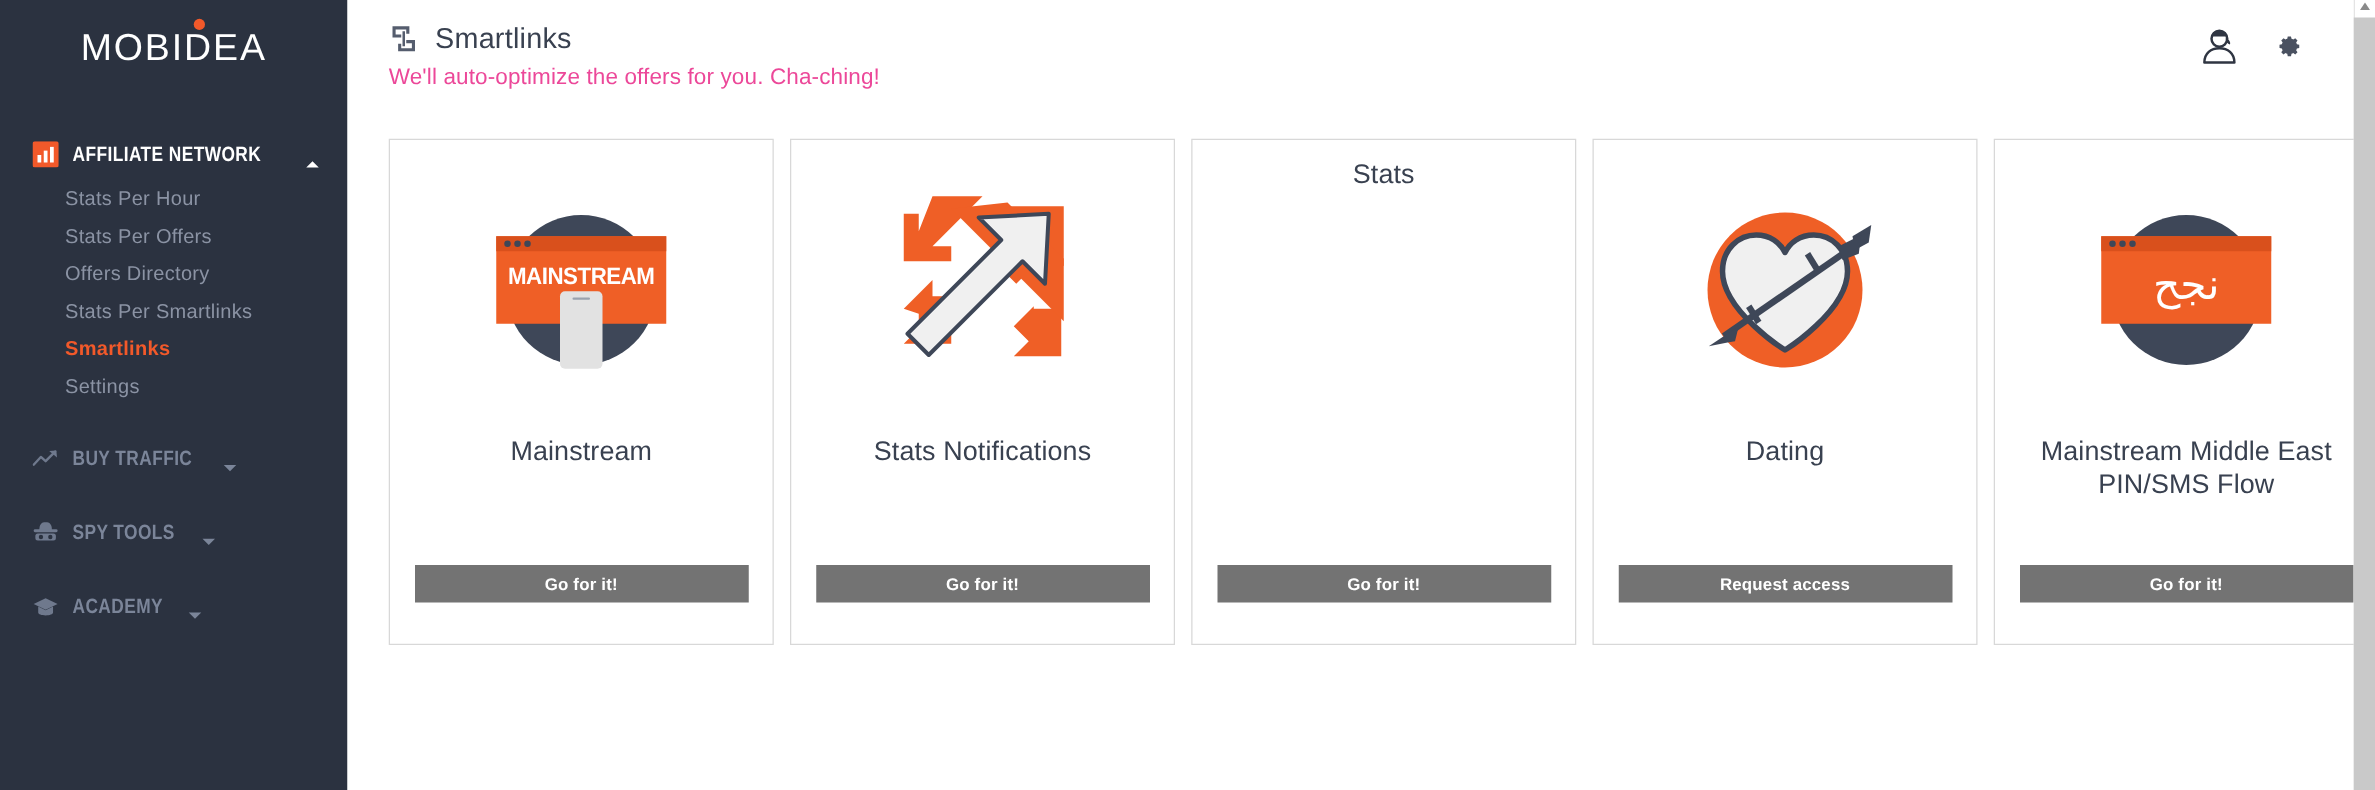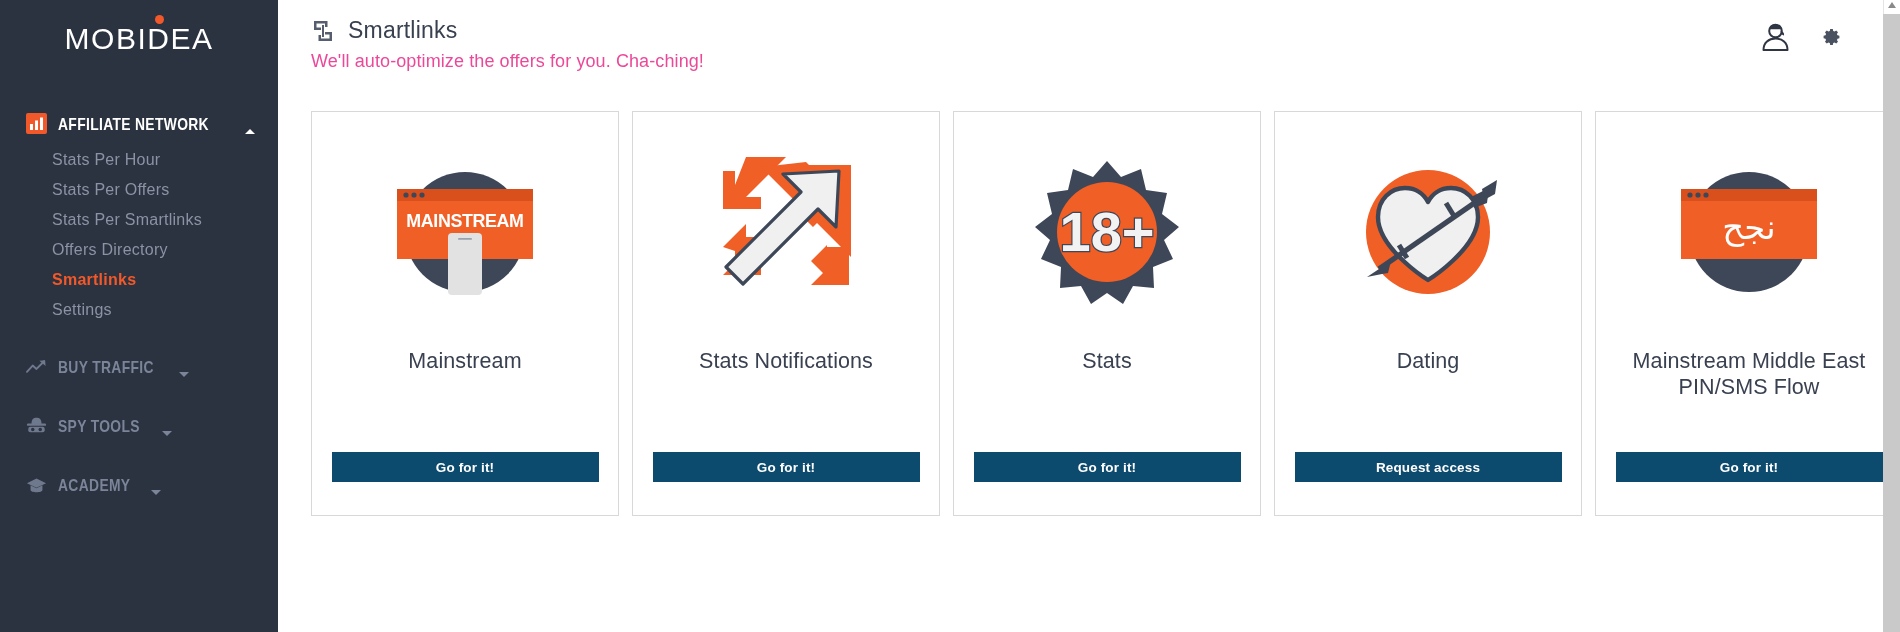--- a/index.html
+++ b/index.html
@@ -150,21 +150,21 @@
     font-weight: 400;
     color: #394150;
     text-align: center;
     line-height: 1.22;
     letter-spacing: 0.1px;
   }
   .card-btn {
     width: 267px;
     height: 30px;
     margin-bottom: 33px;
-    background: #0c4a6e;
+    background: #737373;
     color: #ffffff;
     border: none;
     font-family: "Liberation Sans", sans-serif;
     font-size: 13.5px;
     font-weight: bold;
     letter-spacing: 0.15px;
     cursor: pointer;
     flex: 0 0 auto;
   }
 
@@ -213,22 +213,22 @@
             <rect x="14" y="4.5" width="3" height="12.5" fill="#ffffff"></rect>
           </svg>
         </span>
         <span class="nav-group-label">AFFILIATE NETWORK</span>
         <span class="caret up"></span>
       </div>
 
       <div class="sublist">
         <a class="subitem">Stats Per Hour</a>
         <a class="subitem">Stats Per Offers</a>
+        <a class="subitem">Offers Directory</a>
         <a class="subitem">Stats Per Smartlinks</a>
-        <a class="subitem">Offers Directory</a>
         <a class="subitem selected">Smartlinks</a>
         <a class="subitem">Settings</a>
       </div>
 
       <div class="group-spacer"></div>
 
       <div class="nav-group-head idle">
         <span class="nav-ico">
           <svg width="22" height="16" viewBox="0 0 22 16">
             <polyline points="1,13 7,6.5 11,10 19,2" fill="none" stroke="#6f798d" stroke-width="2" stroke-linecap="round" stroke-linejoin="round"></polyline>
@@ -336,29 +336,20 @@
               <polygon points="60,20 150,110 150,60 105,15"></polygon>
             </g>
             <polygon points="25,120 100,45 82,27 138,24 135,80 117,62 42,137" fill="#f0f0f0" stroke="#3e4758" stroke-width="3.2" stroke-linejoin="round"></polygon>
           </svg>
         </div>
         <div class="card-title">Stats Notifications</div>
         <button class="card-btn">Go for it!</button>
       </article>
 
       <article class="card">
-        <div class="card-art">
-          <svg width="170" height="170" viewBox="0 0 170 170">
-            <g fill="#3e4758">
-              <polygon points="85,14 99,30 119,22 124,43 145,46 140,67 157,80 142,93 151,112 131,120 132,141 111,139 101,157 85,146 69,157 59,139 38,141 39,120 19,112 28,93 13,80 30,67 25,46 46,43 51,22 71,30"></polygon>
-            </g>
-            <circle cx="85" cy="85" r="50" fill="#ef5f26"></circle>
-            <text x="85" y="104" text-anchor="middle" fill="#f2f2f2" font-family="Liberation Sans, sans-serif" font-size="56" font-weight="bold" stroke="#3e4758" stroke-width="2.4" paint-order="stroke">18+</text>
-          </svg>
-        </div>
         <div class="card-title">Stats</div>
         <button class="card-btn">Go for it!</button>
       </article>
 
       <article class="card">
         <div class="card-art">
           <svg width="170" height="170" viewBox="0 0 170 170">
             <circle cx="85" cy="85" r="62" fill="#ef5f26"></circle>
             <path d="M85 133 C85 133 35 102 35 70 C35 52 48 41 62 41 C73 41 81 47 85 55 C89 47 97 41 108 41 C122 41 135 52 135 70 C135 102 85 133 85 133 Z" fill="#f0f0f0" stroke="#3e4758" stroke-width="4.4" stroke-linejoin="round"></path>
             <line x1="36" y1="122" x2="140" y2="50" stroke="#3e4758" stroke-width="5.2"></line>

